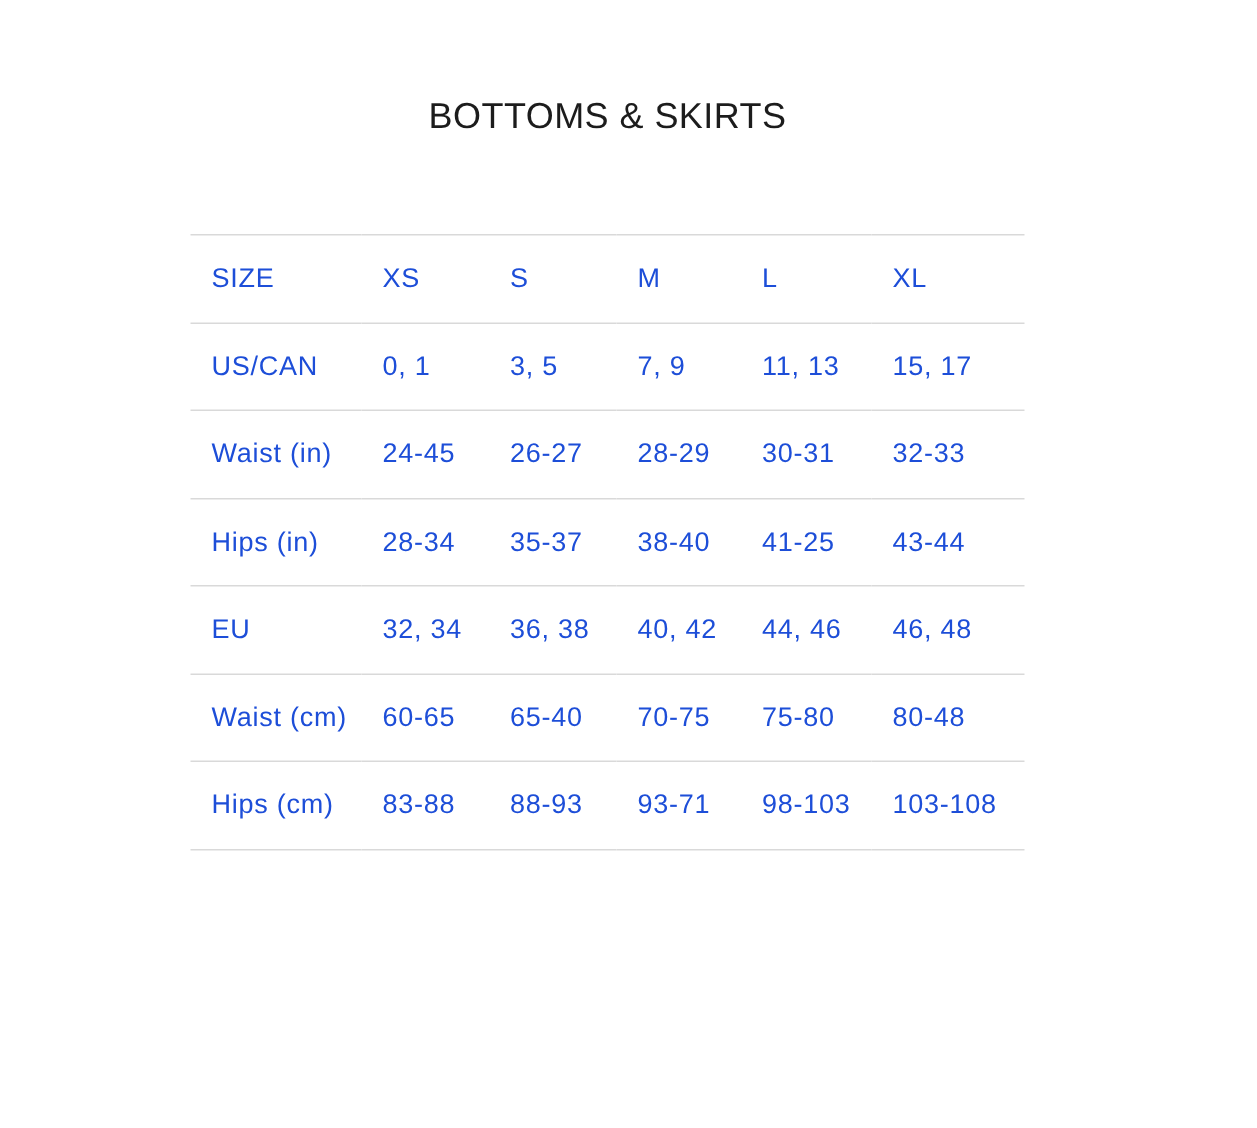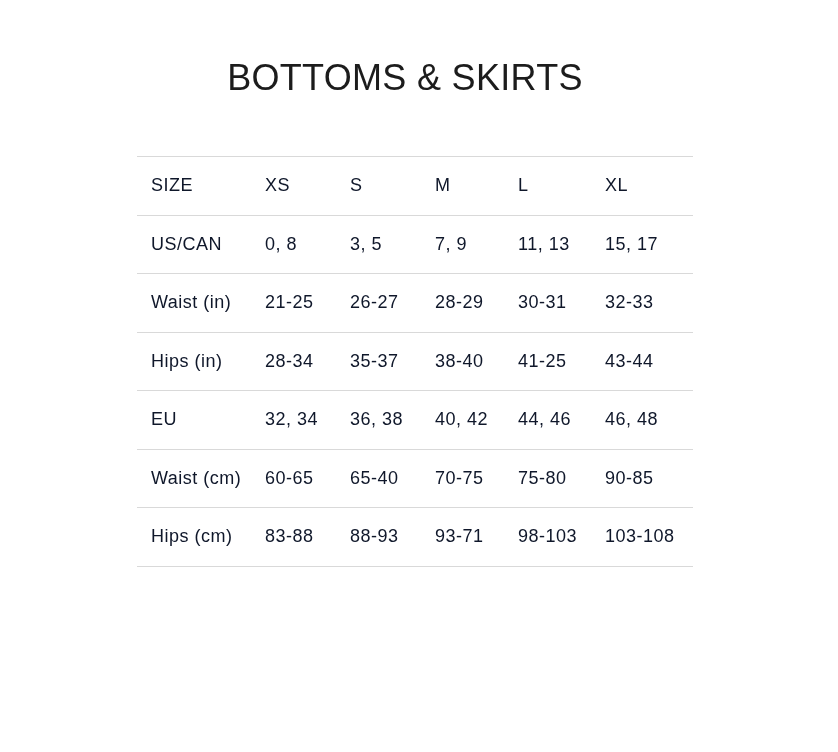--- a/index.html
+++ b/index.html
@@ -19,35 +19,35 @@
     height: 752px;
     background: #ffffff;
   }
   .title {
     position: absolute;
     top: 61px;
     left: 127px;
     width: 556px;
     margin: 0;
     text-align: center;
-    font-size: 36px;
+    font-size: 24px;
     line-height: 34px;
     font-weight: 400;
     letter-spacing: 0.3px;
     color: #1c1c1c;
     white-space: nowrap;
   }
   table.size-table {
     position: absolute;
     top: 156px;
-    left: 137px;
+    left: 127px;
     width: 556px;
     border-collapse: collapse;
     table-layout: fixed;
-    color: #0f172a;
+    color: #1d4ed8;
     font-size: 18px;
     letter-spacing: 0.5px;
   }
   table.size-table th,
   table.size-table td {
     height: 57.5px;
     padding: 0 0 0 14px;
     text-align: left;
     vertical-align: middle;
     font-weight: 400;
@@ -88,29 +88,29 @@
         <th>XS</th>
         <th>S</th>
         <th>M</th>
         <th>L</th>
         <th>XL</th>
       </tr>
     </thead>
     <tbody>
       <tr>
         <td>US/CAN</td>
-        <td>0, 8</td>
+        <td>0, 1</td>
         <td>3, 5</td>
         <td>7, 9</td>
         <td>11, 13</td>
         <td>15, 17</td>
       </tr>
       <tr>
         <td>Waist (in)</td>
-        <td>21-25</td>
+        <td>24-45</td>
         <td>26-27</td>
         <td>28-29</td>
         <td>30-31</td>
         <td>32-33</td>
       </tr>
       <tr>
         <td>Hips (in)</td>
         <td>28-34</td>
         <td>35-37</td>
         <td>38-40</td>
@@ -124,21 +124,21 @@
         <td>40, 42</td>
         <td>44, 46</td>
         <td>46, 48</td>
       </tr>
       <tr>
         <td>Waist (cm)</td>
         <td>60-65</td>
         <td>65-40</td>
         <td>70-75</td>
         <td>75-80</td>
-        <td>90-85</td>
+        <td>80-48</td>
       </tr>
       <tr>
         <td>Hips (cm)</td>
         <td>83-88</td>
         <td>88-93</td>
         <td>93-71</td>
         <td>98-103</td>
         <td>103-108</td>
       </tr>
     </tbody>

